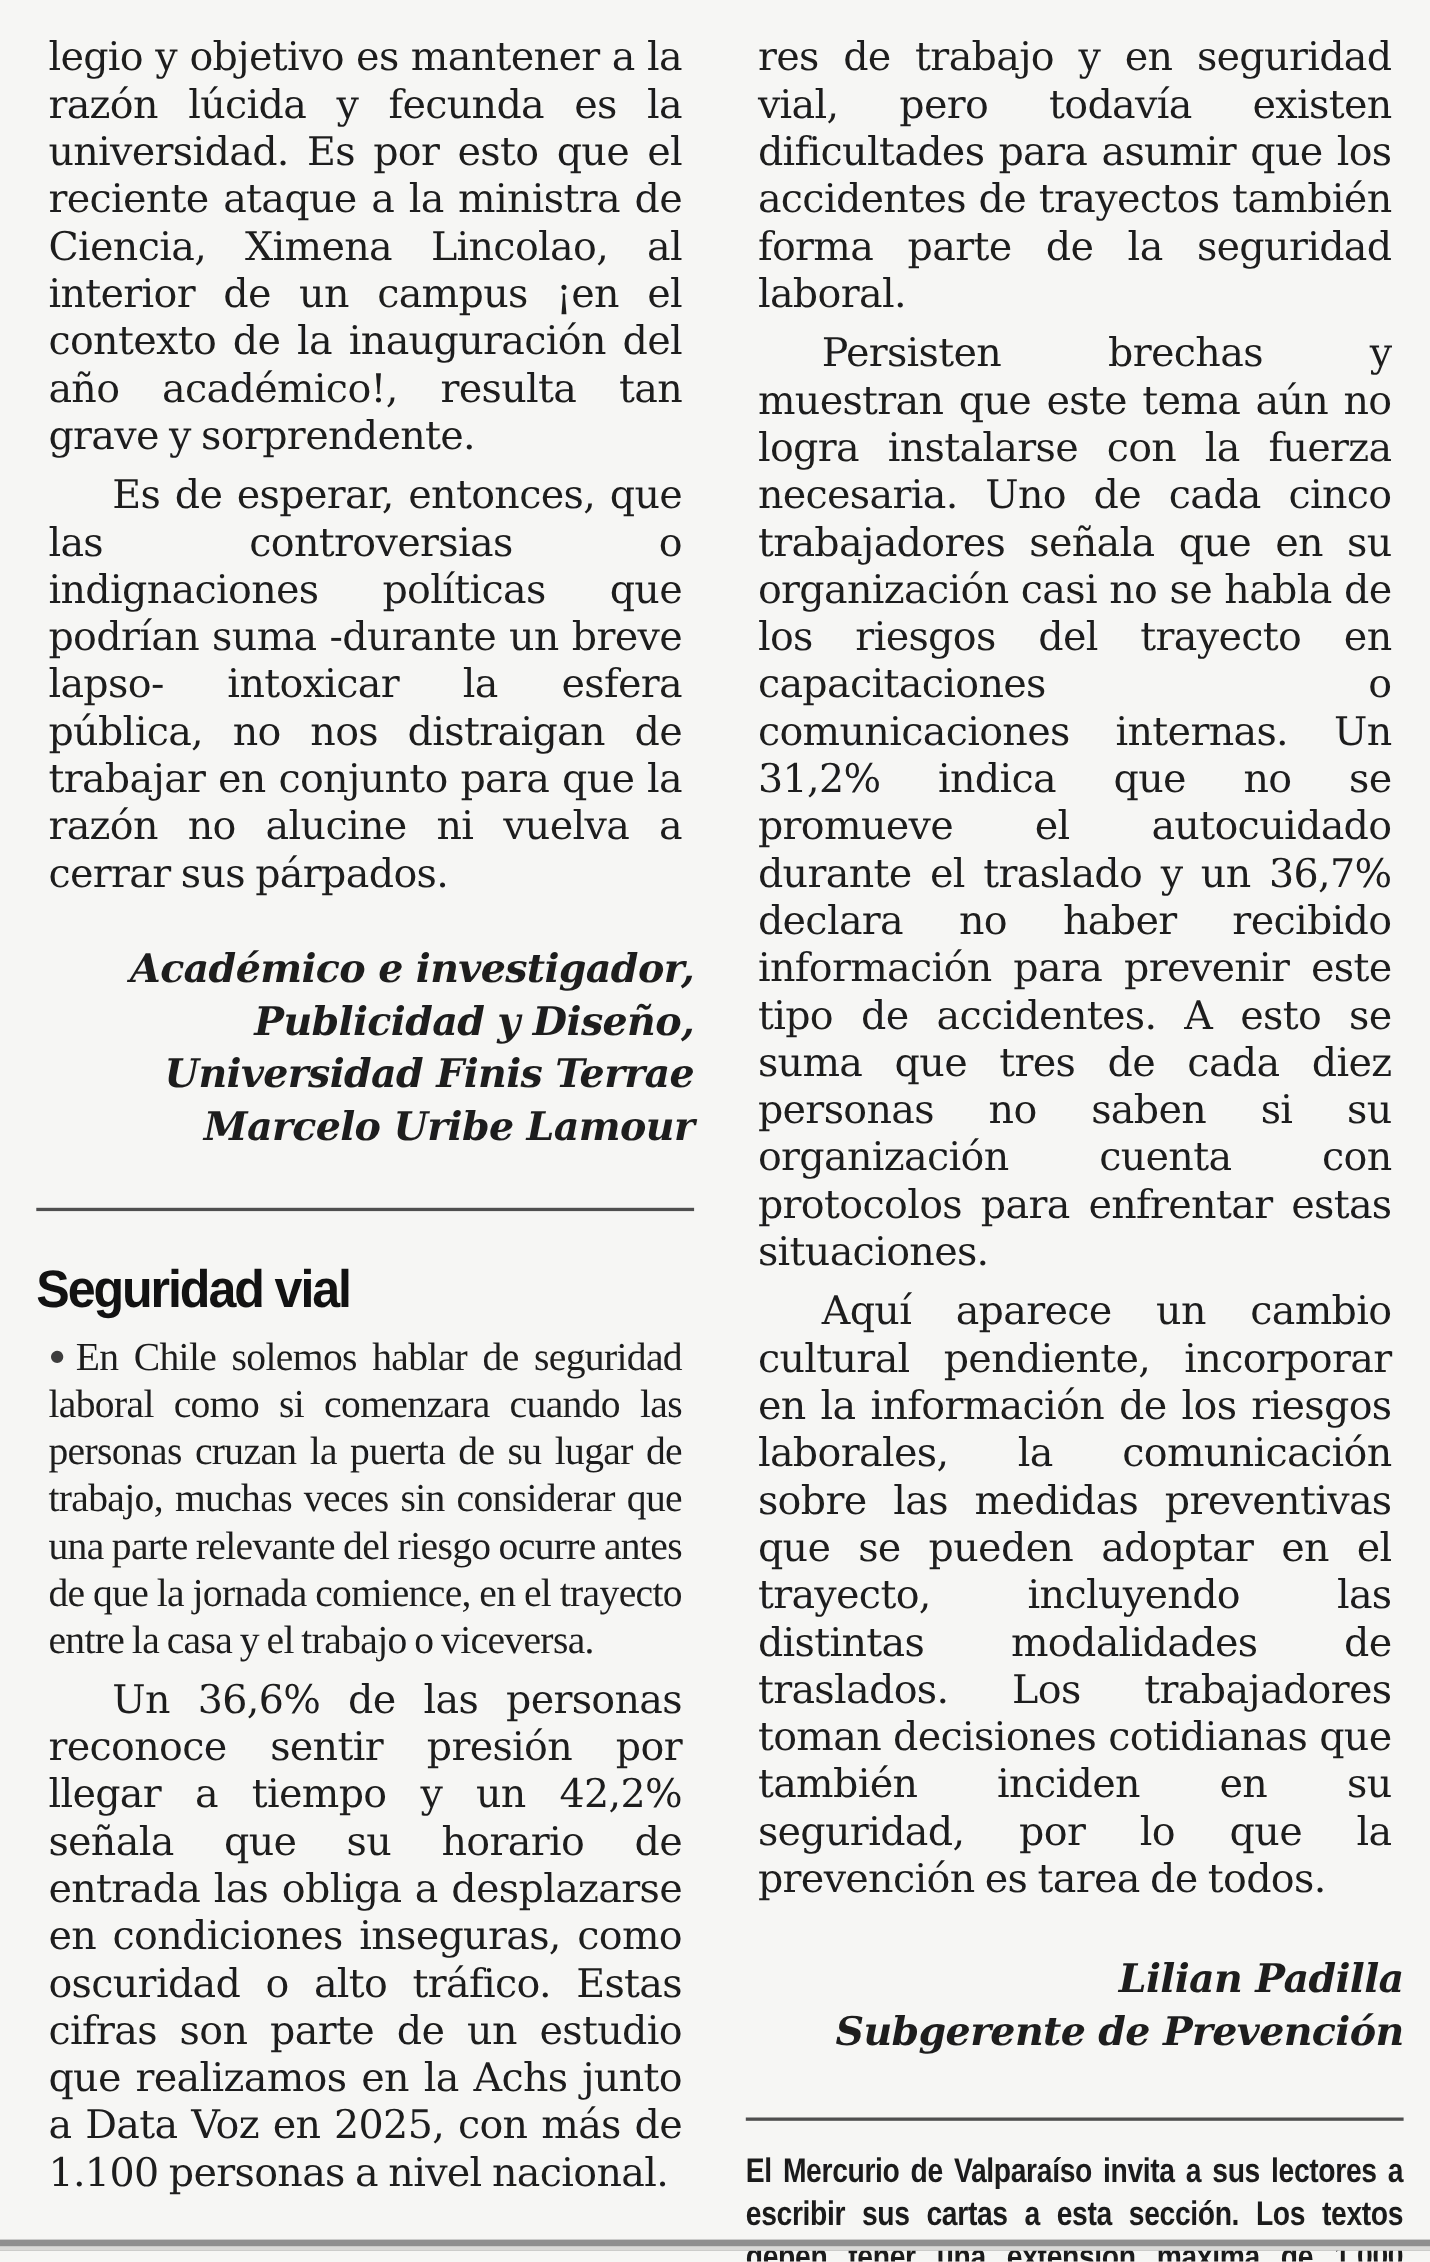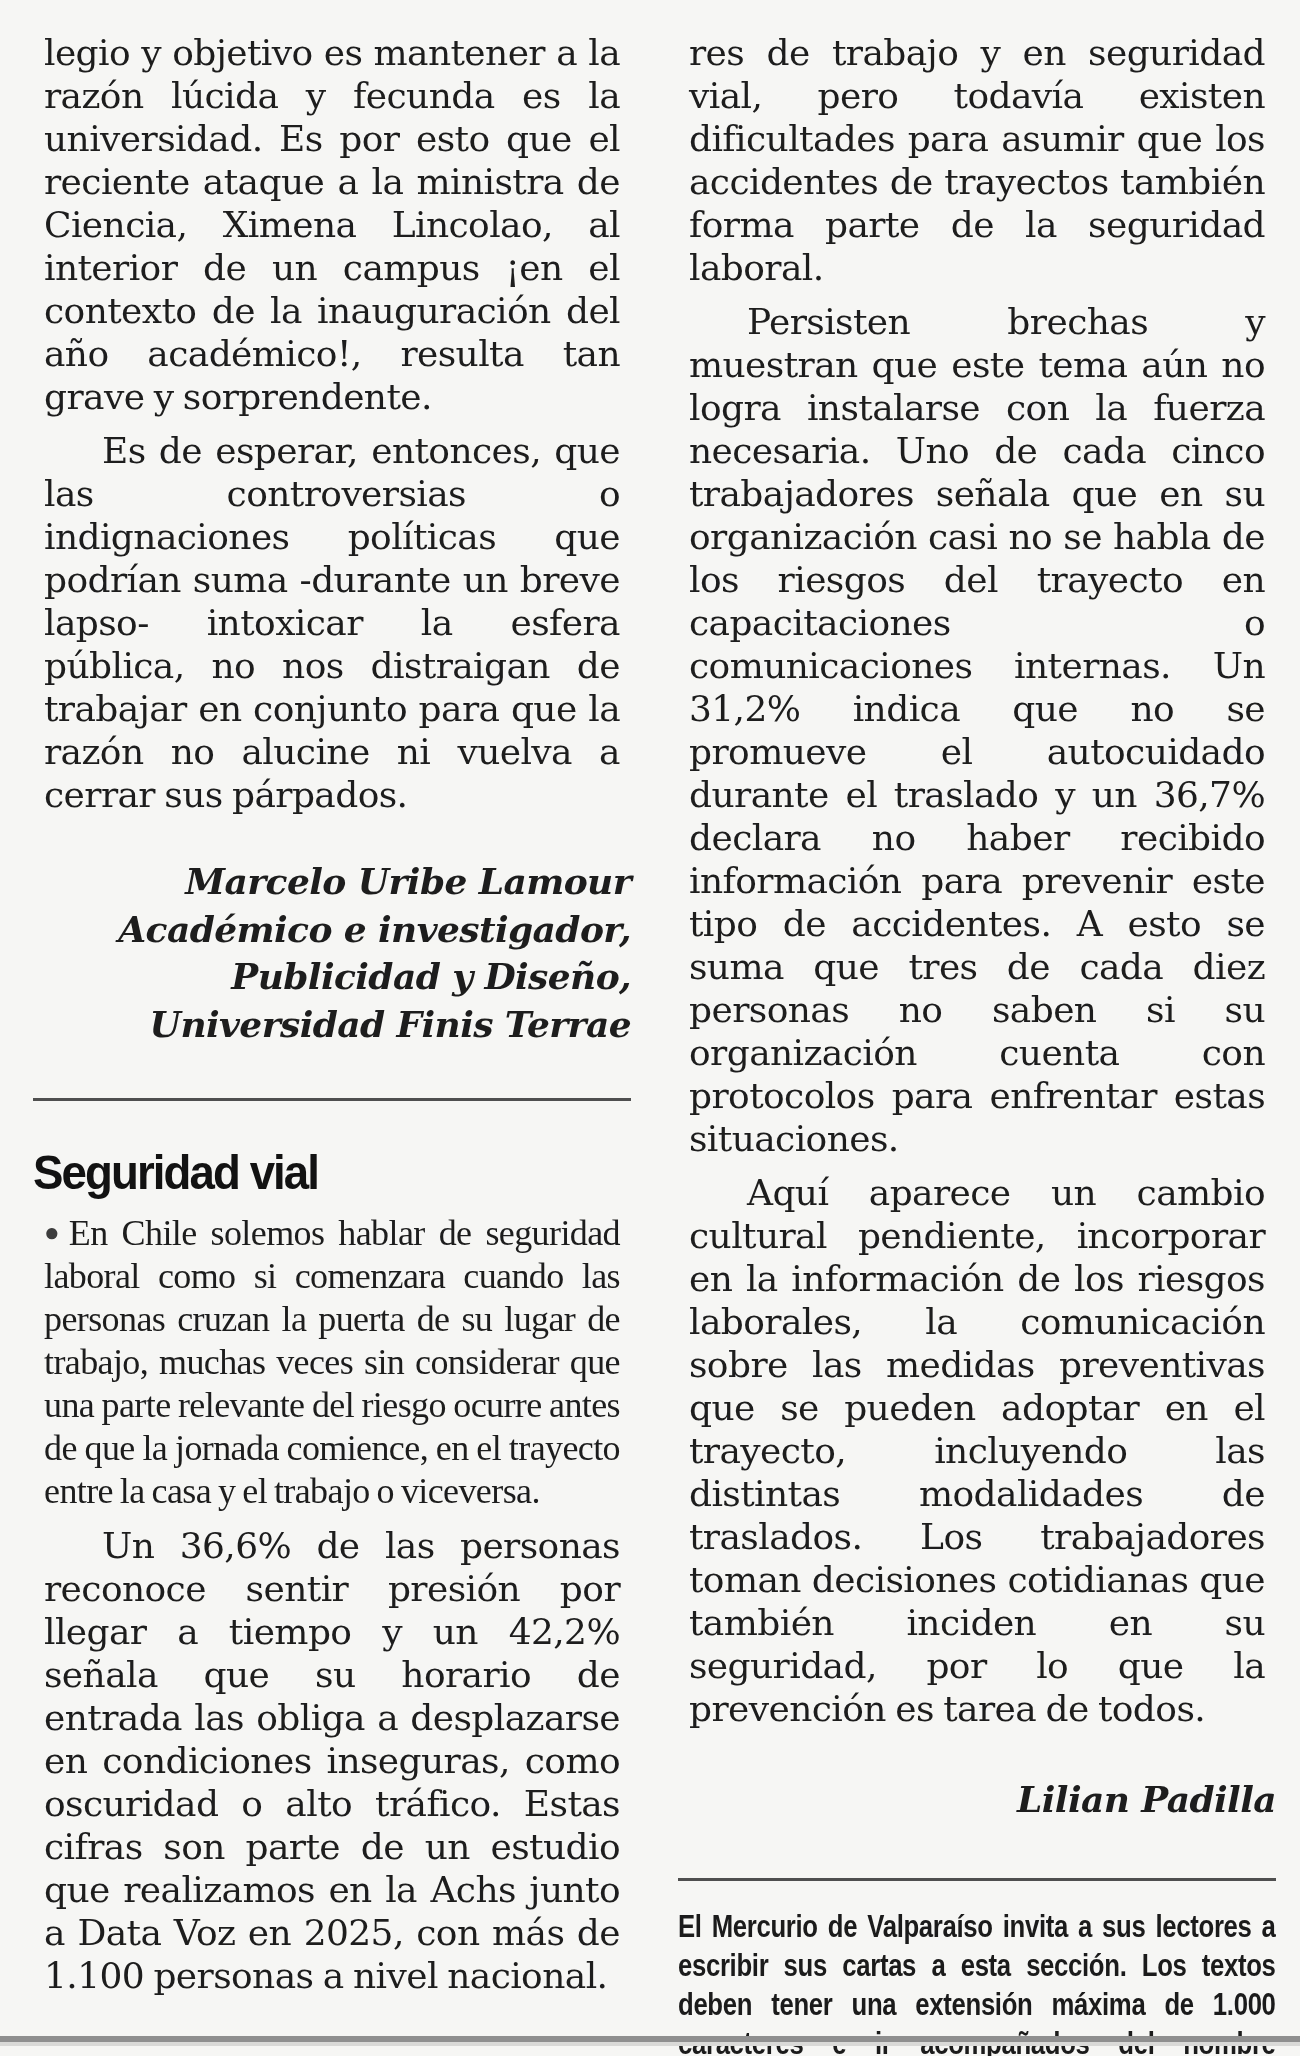--- a/index.html
+++ b/index.html
@@ -102,22 +102,22 @@
 </head>
 <body>
 
 <div class="columns">
 
   <div class="col">
     <p class="body">legio y objetivo es mantener a la razón lúcida y fecunda es la universidad. Es por esto que el reciente ataque a la ministra de Ciencia, Ximena Lincolao, al interior de un campus ¡en el contexto de la inauguración del año académico!, resulta tan grave y sorprendente.</p>
     <p class="body indent">Es de esperar, entonces, que las controversias o indignaciones políticas que podrían suma -durante un breve lapso- intoxicar la esfera pública, no nos distraigan de trabajar en conjunto para que la razón no alucine ni vuelva a cerrar sus párpados.</p>
 
     <div class="signature">
+      <div>Académico e investigador, Publicidad y Diseño, Universidad Finis Terrae</div>
       <div>Marcelo Uribe Lamour</div>
-      <div>Académico e investigador, Publicidad y Diseño, Universidad Finis Terrae</div>
     </div>
 
     <div class="rule"></div>
 
     <div class="section-title">Seguridad vial</div>
 
     <p class="body bullet-par first-after-title"><span class="bullet-dot">●</span><span>En Chile solemos hablar de seguridad laboral como si comenzara cuando las personas cruzan la puerta de su lugar de trabajo, muchas veces sin considerar que una parte relevante del riesgo ocurre antes de que la jornada comience, en el trayecto entre la casa y el trabajo o viceversa.</span></p>
 
     <p class="body indent">Un 36,6% de las personas reconoce sentir presión por llegar a tiempo y un 42,2% señala que su horario de entrada las obliga a desplazarse en condiciones inseguras, como oscuridad o alto tráfico. Estas cifras son parte de un estudio que realizamos en la Achs junto a Data Voz en 2025, con más de 1.100 personas a nivel nacional.</p>
 
@@ -125,20 +125,21 @@
 
   <div class="col">
     <p class="body">res de trabajo y en seguridad vial, pero todavía existen dificultades para asumir que los accidentes de trayectos también forma parte de la seguridad laboral.</p>
 
     <p class="body indent">Persisten brechas y muestran que este tema aún no logra instalarse con la fuerza necesaria. Uno de cada cinco trabajadores señala que en su organización casi no se habla de los riesgos del trayecto en capacitaciones o comunicaciones internas. Un 31,2% indica que no se promueve el autocuidado durante el traslado y un 36,7% declara no haber recibido información para prevenir este tipo de accidentes. A esto se suma que tres de cada diez personas no saben si su organización cuenta con protocolos para enfrentar estas situaciones.</p>
 
     <p class="body indent">Aquí aparece un cambio cultural pendiente, incorporar en la información de los riesgos laborales, la comunicación sobre las medidas preventivas que se pueden adoptar en el trayecto, incluyendo las distintas modalidades de traslados. Los trabajadores toman decisiones cotidianas que también inciden en su seguridad, por lo que la prevención es tarea de todos.</p>
 
     <div class="signature sig-right">
       <div>Lilian Padilla</div>
+      <div>Subgerente de Prevención</div>
     </div>
 
     <div class="rule notice-rule"></div>
 
     <div class="notice">El Mercurio de Valparaíso invita a sus lectores a escribir sus cartas a esta sección. Los textos deben tener una extensión máxima de 1.000 caracteres e ir acompañados del nombre completo, cédula de identidad y número telefónico del remitente. La dirección se reserva el derecho de seleccionar, extraer, resumir y titular las misivas. Las cartas deben ser dirigidas a cartasdeloslectores@mercuriovalpo.cl.</div>
   </div>
 
 </div>
 
 <div class="bottom-rule"></div>

